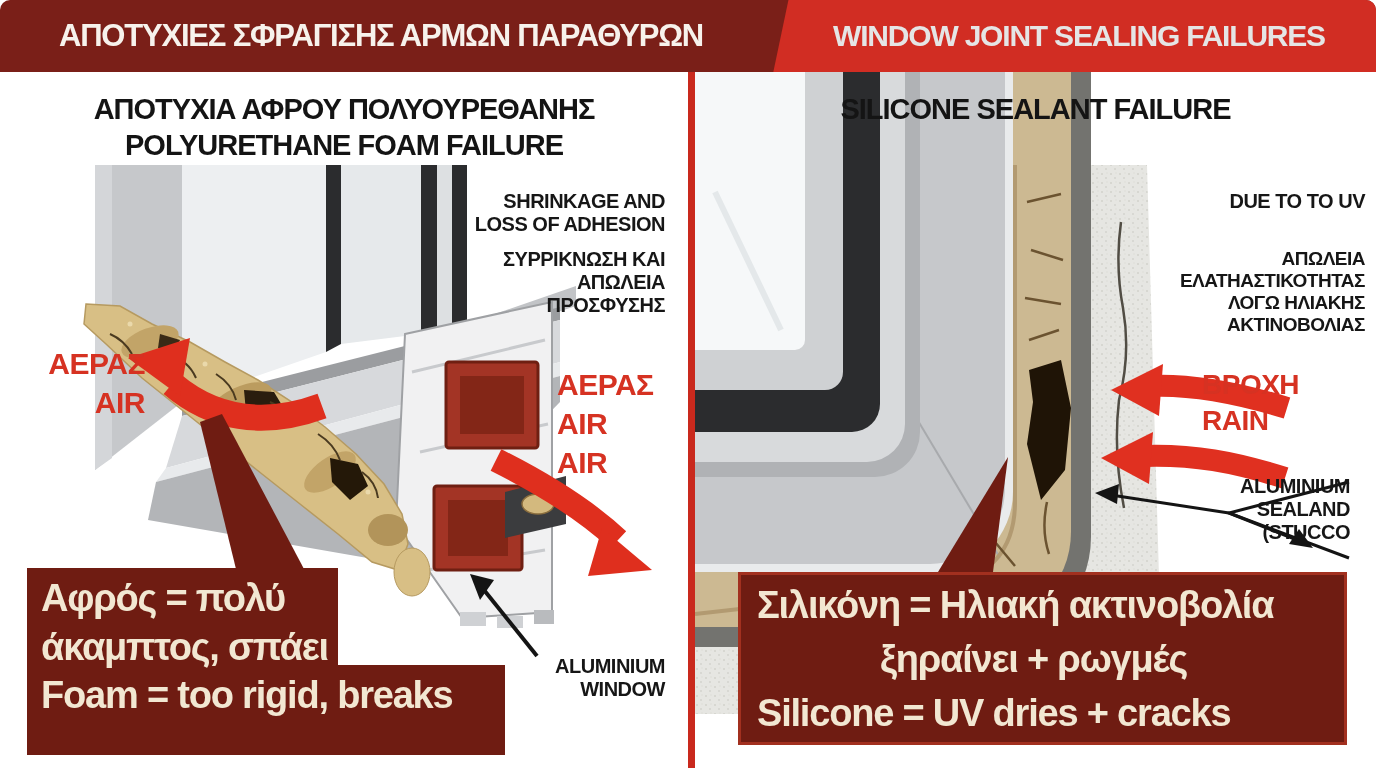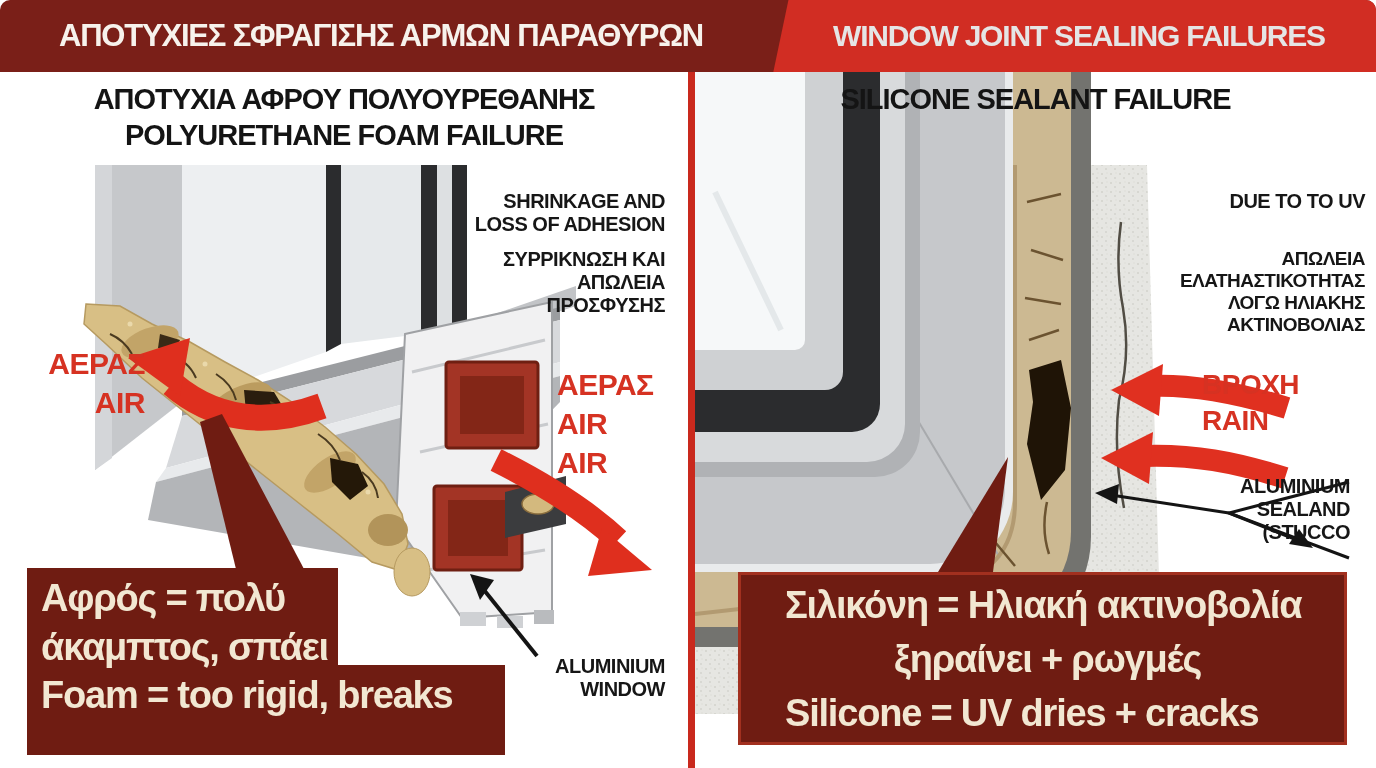--- a/index.html
+++ b/index.html
@@ -13,40 +13,40 @@
          color:#f7f2ec;font-weight:700;font-size:31px;letter-spacing:-1.2px;white-space:nowrap;}
   .bt-left{left:0;width:762px;}
   .bt-right{left:782px;right:0;font-size:30px;color:#e5e5e5;}
   
   .divider{position:absolute;left:688px;top:72px;width:7px;height:696px;background:#c9291d;}
   
   .panel{position:absolute;top:72px;height:696px;}
   .panel-left{left:0;width:688px;}
   .panel-right{left:695px;width:681px;}
   .art{position:absolute;left:0;top:0;width:100%;height:100%;}
-  .panel-title{position:absolute;left:0;right:0;top:10px;margin:0;text-align:center;
+  .panel-title{position:absolute;left:0;right:0;top:10px;margin:10px;text-align:center;
          color:#141414;font-weight:800;font-size:29px;line-height:1.24;letter-spacing:-1px;white-space:nowrap;}
   .lbl{position:absolute;color:#161616;font-weight:700;font-size:20px;line-height:1.16;
          letter-spacing:-0.5px;white-space:nowrap;}
   .lbl.r{text-align:right;}
   .lbl-sm{font-size:19px;}
   .red-lbl{position:absolute;color:#d63222;font-weight:800;font-size:30px;line-height:1.3;
          letter-spacing:-0.5px;white-space:nowrap;}
   .red-lbl.r{text-align:right;}
   .rain-lbl{font-size:28px;}
   
   .callout{position:absolute;color:#f2e7d2;font-size:38px;line-height:1.28;letter-spacing:-1.2px;}
   .co-line{position:relative;white-space:nowrap;font-weight:600;}
   .co-bold{font-weight:800;}
   .callout-left-top{position:absolute;left:27px;top:496px;width:311px;height:97px;background:#6f1c12;}
   .callout-left-bottom{position:absolute;left:27px;top:593px;width:478px;height:90px;background:#6f1c12;}
   .callout-left-text{left:27px;top:496px;width:478px;height:187px;padding:6px 0 0 14px;box-sizing:border-box;}
   .callout-right{left:43px;top:500px;width:609px;height:173px;background:#6f1c12;
          border:3px solid #a2301f;box-sizing:border-box;padding-top:4px;line-height:1.42;}
-  .callout-right .co-line{padding-left:16px;margin-left:28px;}
+  .callout-right .co-line{padding-left:16px;}
   .callout-right .co-line.align-r{text-align:center;padding-right:18px;padding-left:0;}
 </style>
 </head>
 <body>
 
 <div class="stage">
 
   <header class="banner">
     <div class="banner-right-bg"></div>
     <div class="banner-title bt-left">ΑΠΟΤΥΧΙΕΣ ΣΦΡΑΓΙΣΗΣ ΑΡΜΩΝ ΠΑΡΑΘΥΡΩΝ</div>

